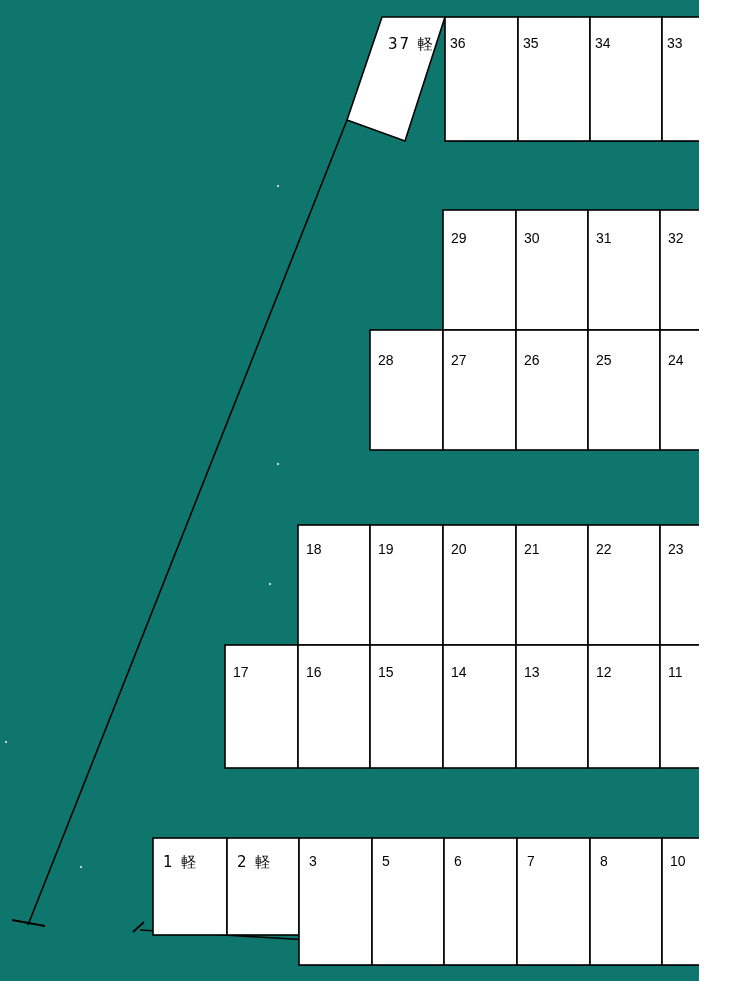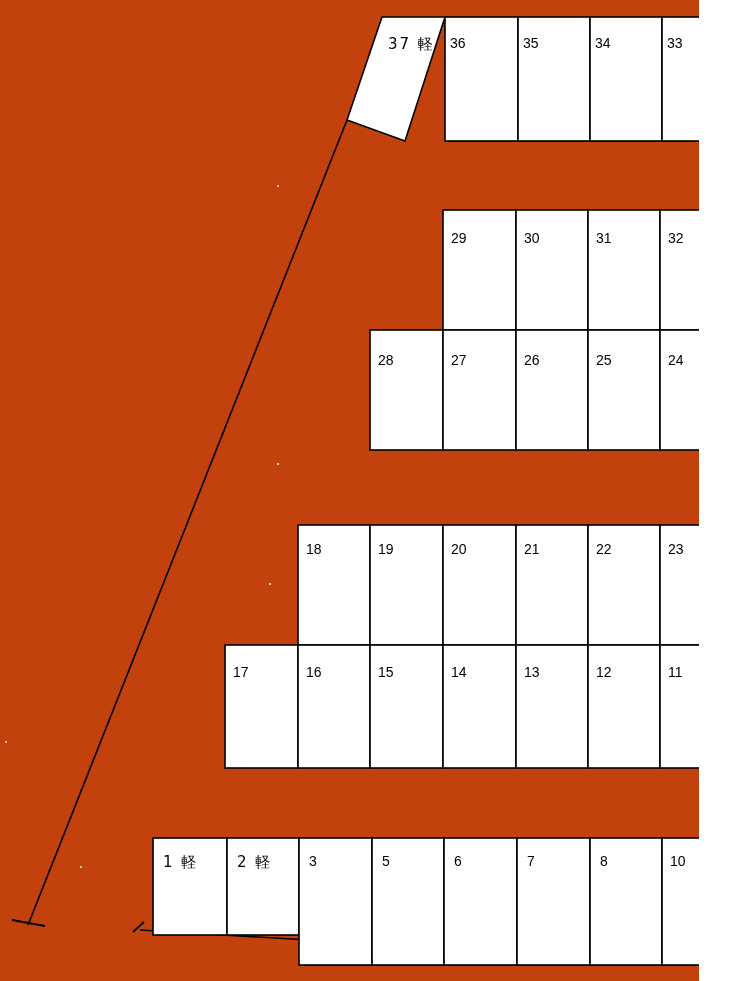--- a/index.html
+++ b/index.html
@@ -4,21 +4,21 @@
 <style>
   html, body {
     margin: 0;
     padding: 0;
     background: #ffffff;
   }
   #page {
     position: relative;
     width: 699px;
     height: 981px;
-    background: #c2410c;
+    background: #0f766e;
     font-family: "Liberation Sans", sans-serif;
     overflow: hidden;
   }
   #plan-svg {
     position: absolute;
     top: 0;
     left: 0;
     width: 756px;
     height: 981px;
   }

